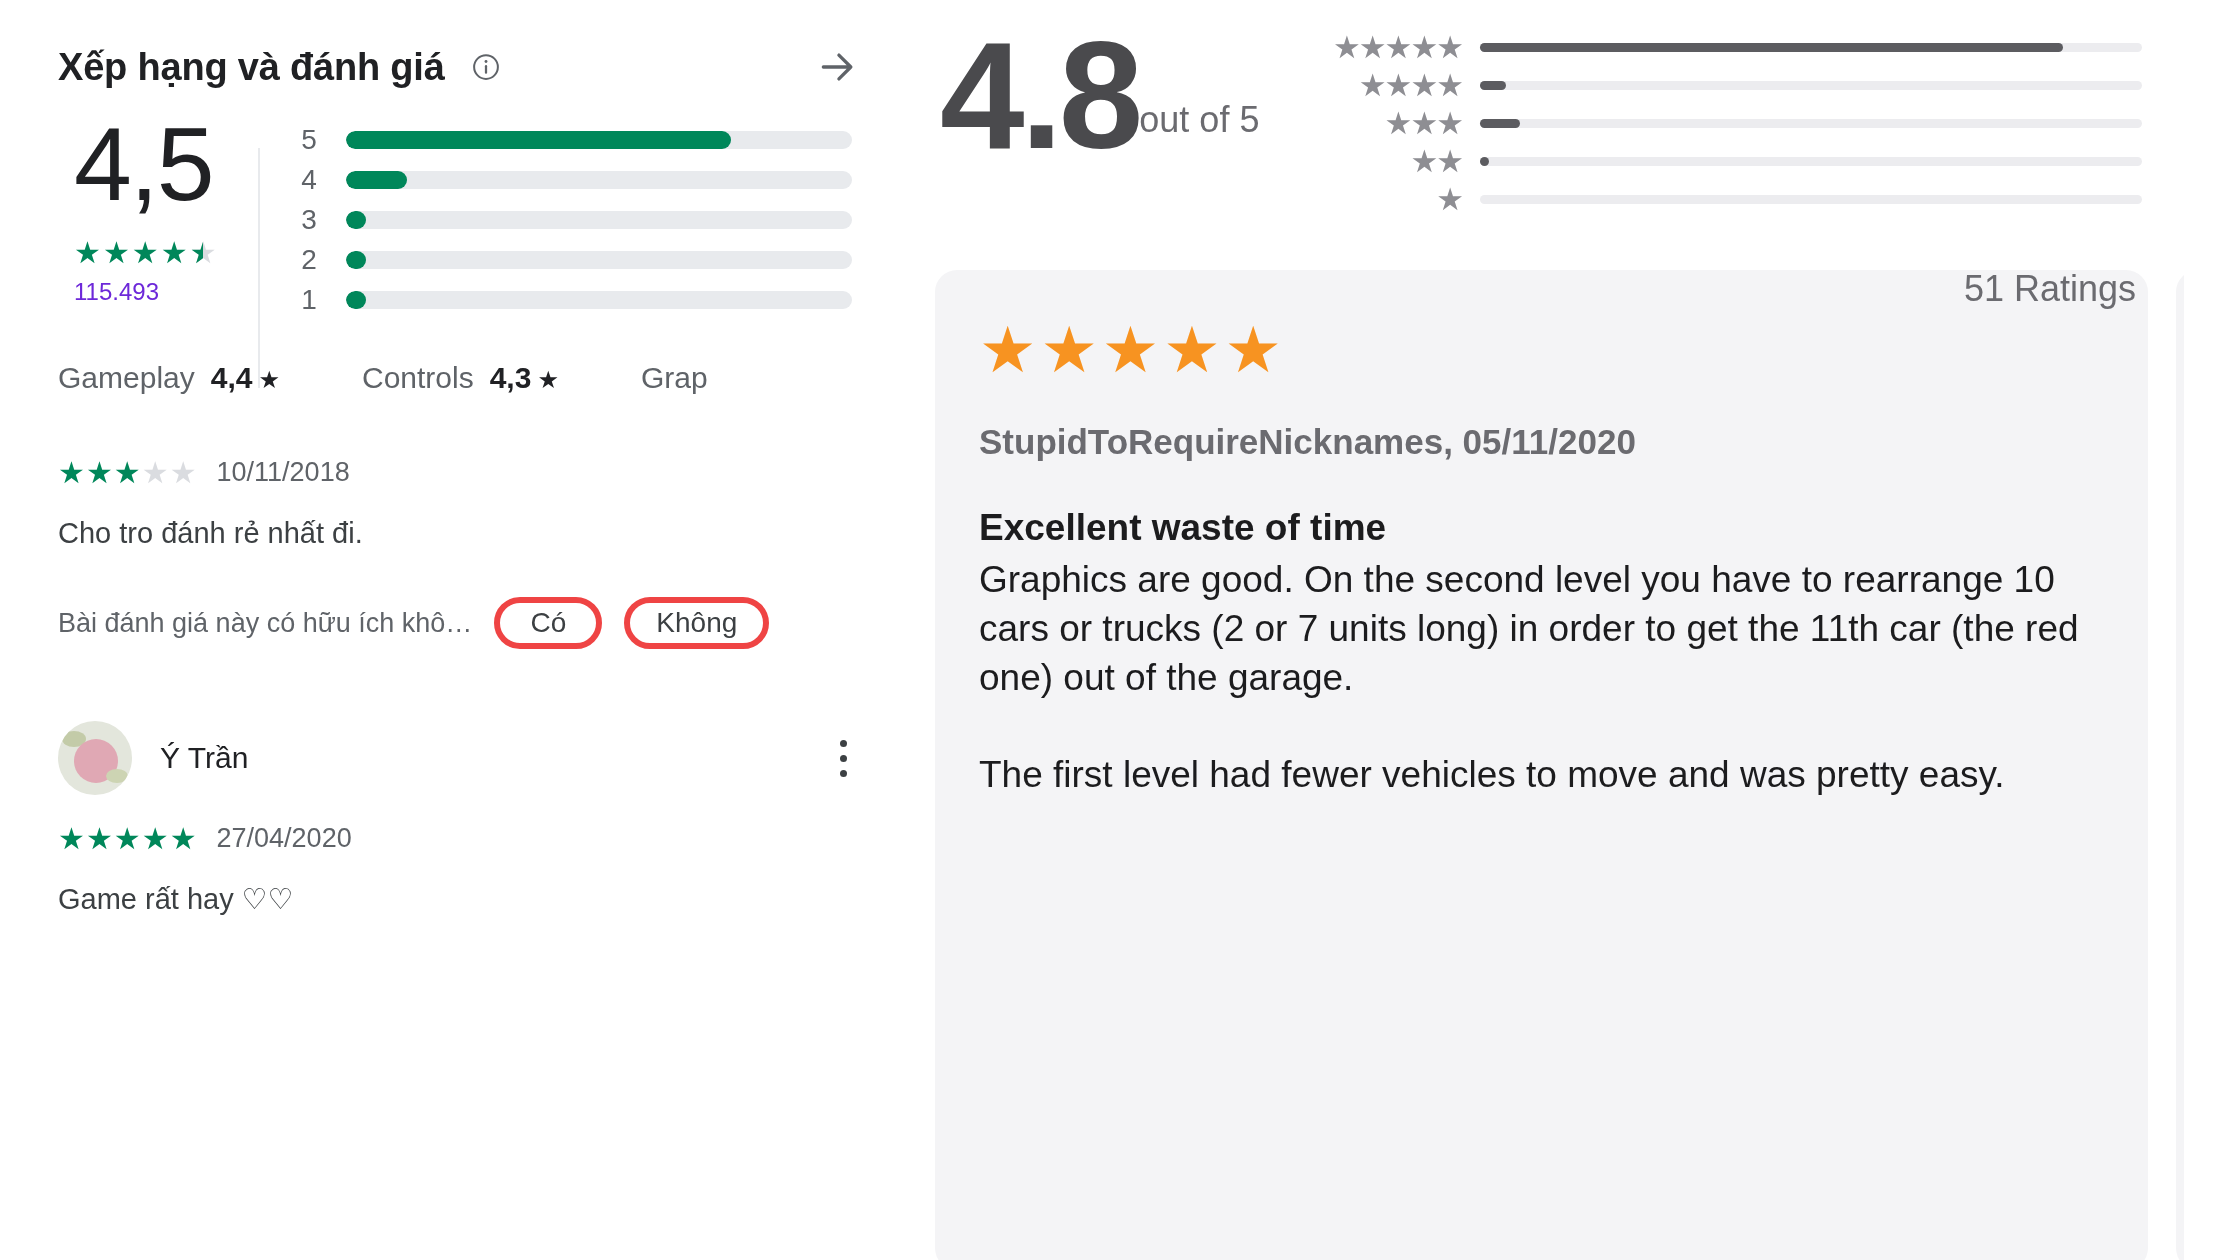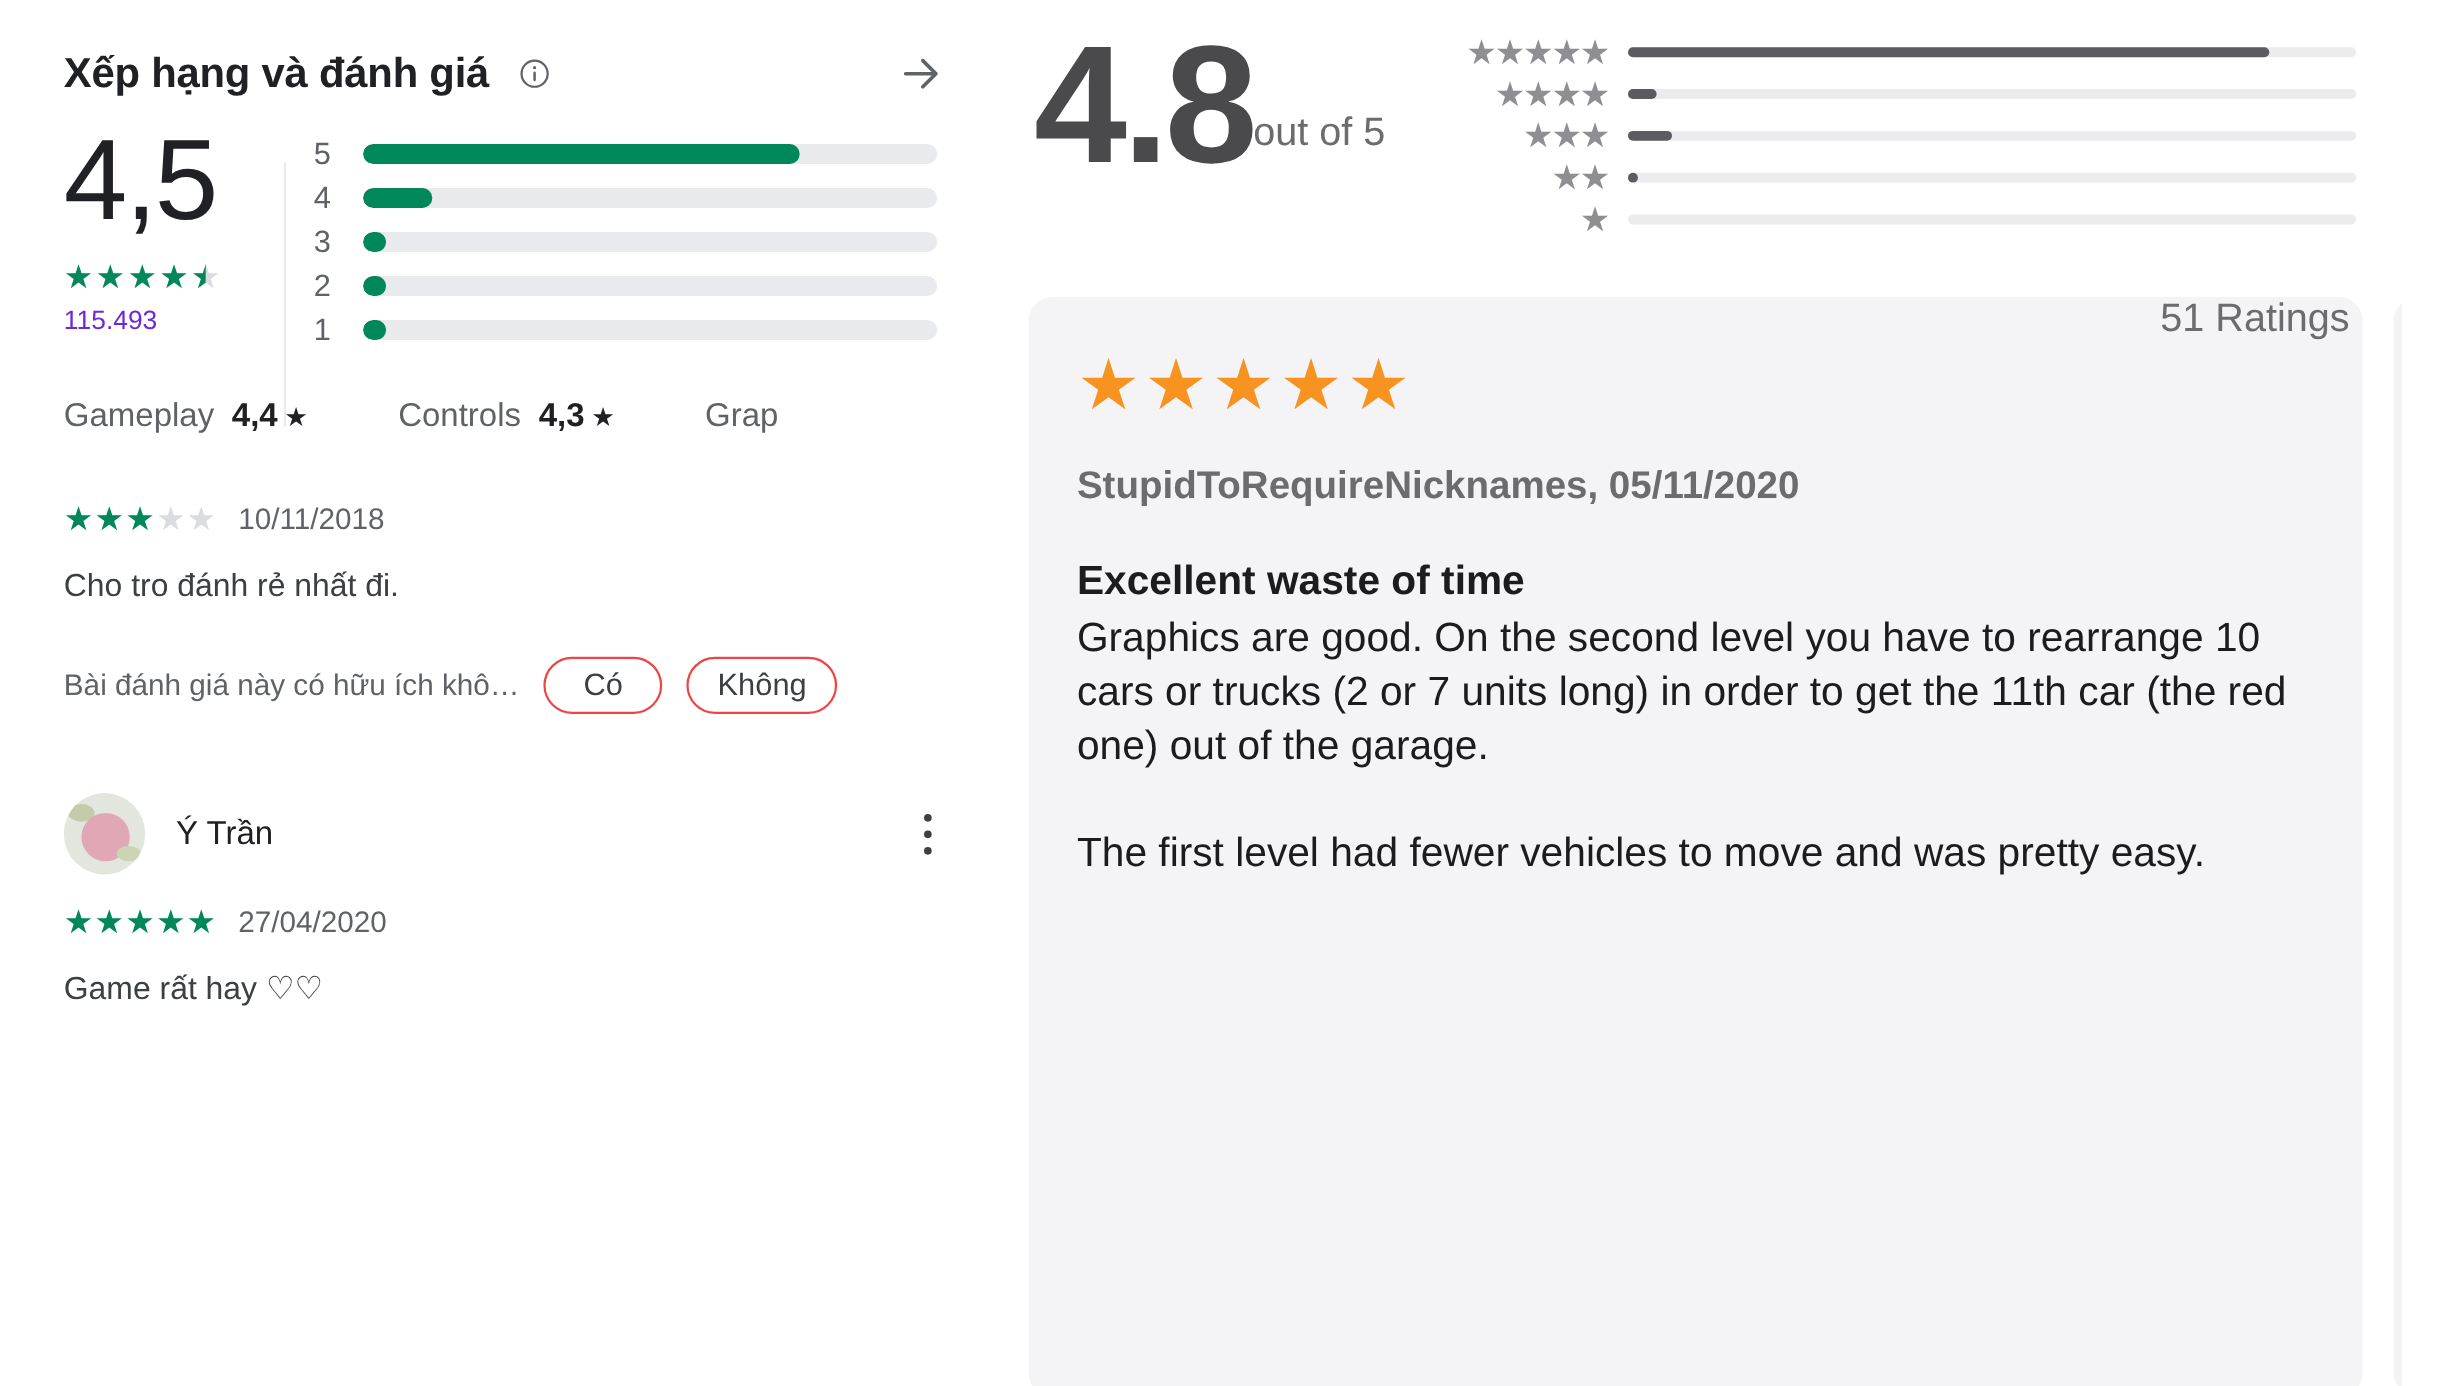--- a/index.html
+++ b/index.html
@@ -67,20 +67,21 @@
     height: 44px;
     display: inline-flex;
     align-items: center;
     justify-content: center;
   }
 
   .gp-summary {
     display: flex;
     align-items: flex-start;
     padding: 22px 0 0 0;
+    margin-left: 16px;
   }
   .gp-score-col {
     width: 270px;
     flex: 0 0 270px;
     padding-left: 58px;
     box-sizing: border-box;
     display: flex;
     flex-direction: column;
     align-items: flex-start;
   }
@@ -287,21 +288,21 @@
     margin-top: 44px;
     gap: 0;
   }
   .gp-helpful-q {
     font-size: 27px;
     color: #5f6368;
     margin-right: 22px;
     white-space: nowrap;
   }
   .pill {
-    border: 2px solid #ef4444;
+    border: 6px solid #ef4444;
     border-radius: 30px;
     height: 52px;
     min-width: 108px;
     display: inline-flex;
     align-items: center;
     justify-content: center;
     font-size: 28px;
     color: #3c4043;
     padding: 0 26px;
     margin-right: 22px;

